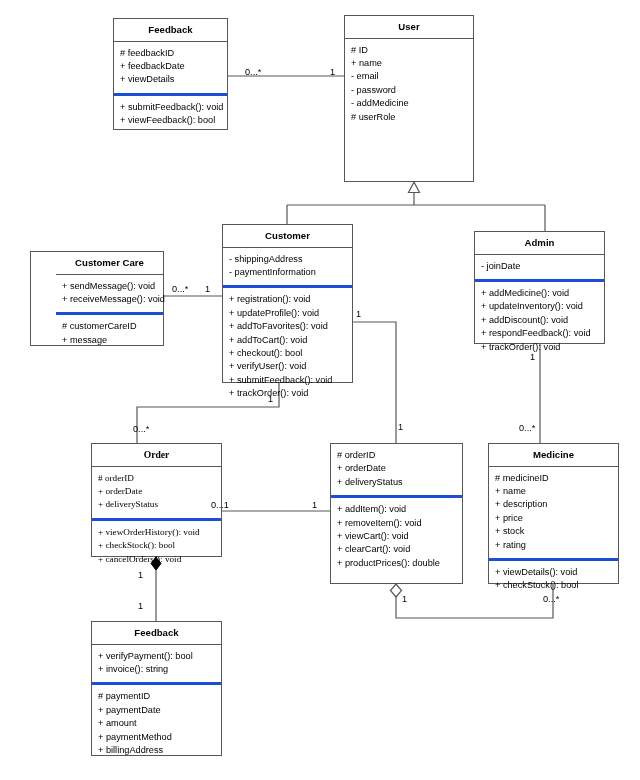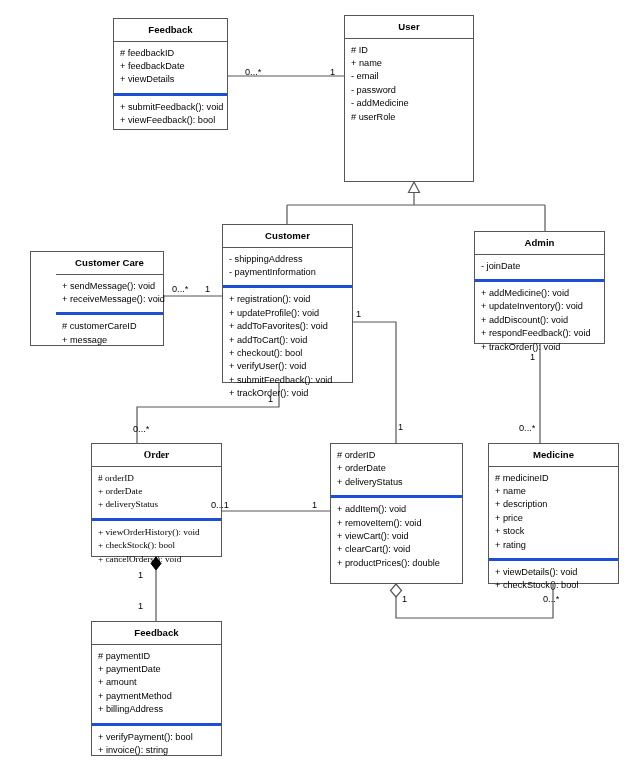--- a/index.html
+++ b/index.html
@@ -191,29 +191,29 @@
       </div>
     <div class="cls-section">
         <div class="cls-row">+ viewDetails(): void</div>
         <div class="cls-row">+ checkStock(): bool</div>
       </div>
   </div>
 
   <div class="umlclass" style="left: 91px; top: 621px; width: 131px; height: 135px;">
     <div class="cls-title">Feedback</div>
     <div class="cls-section">
+        <div class="cls-row">+ verifyPayment(): bool</div>
+        <div class="cls-row">+ invoice(): string</div>
+      </div>
+    <div class="cls-section">
         <div class="cls-row"># paymentID</div>
         <div class="cls-row">+ paymentDate</div>
         <div class="cls-row">+ amount</div>
         <div class="cls-row">+ paymentMethod</div>
         <div class="cls-row">+ billingAddress</div>
-      </div>
-    <div class="cls-section">
-        <div class="cls-row">+ verifyPayment(): bool</div>
-        <div class="cls-row">+ invoice(): string</div>
       </div>
   </div>
 
   <div id="mult-layer">
       <span class="mult" style="left: 245px; top: 68px;">0...*</span>
       <span class="mult" style="left: 330px; top: 68px;">1</span>
       <span class="mult" style="left: 172px; top: 285px;">0...*</span>
       <span class="mult" style="left: 205px; top: 285px;">1</span>
       <span class="mult" style="left: 268px; top: 395px;">1</span>
       <span class="mult" style="left: 133px; top: 425px;">0...*</span>

